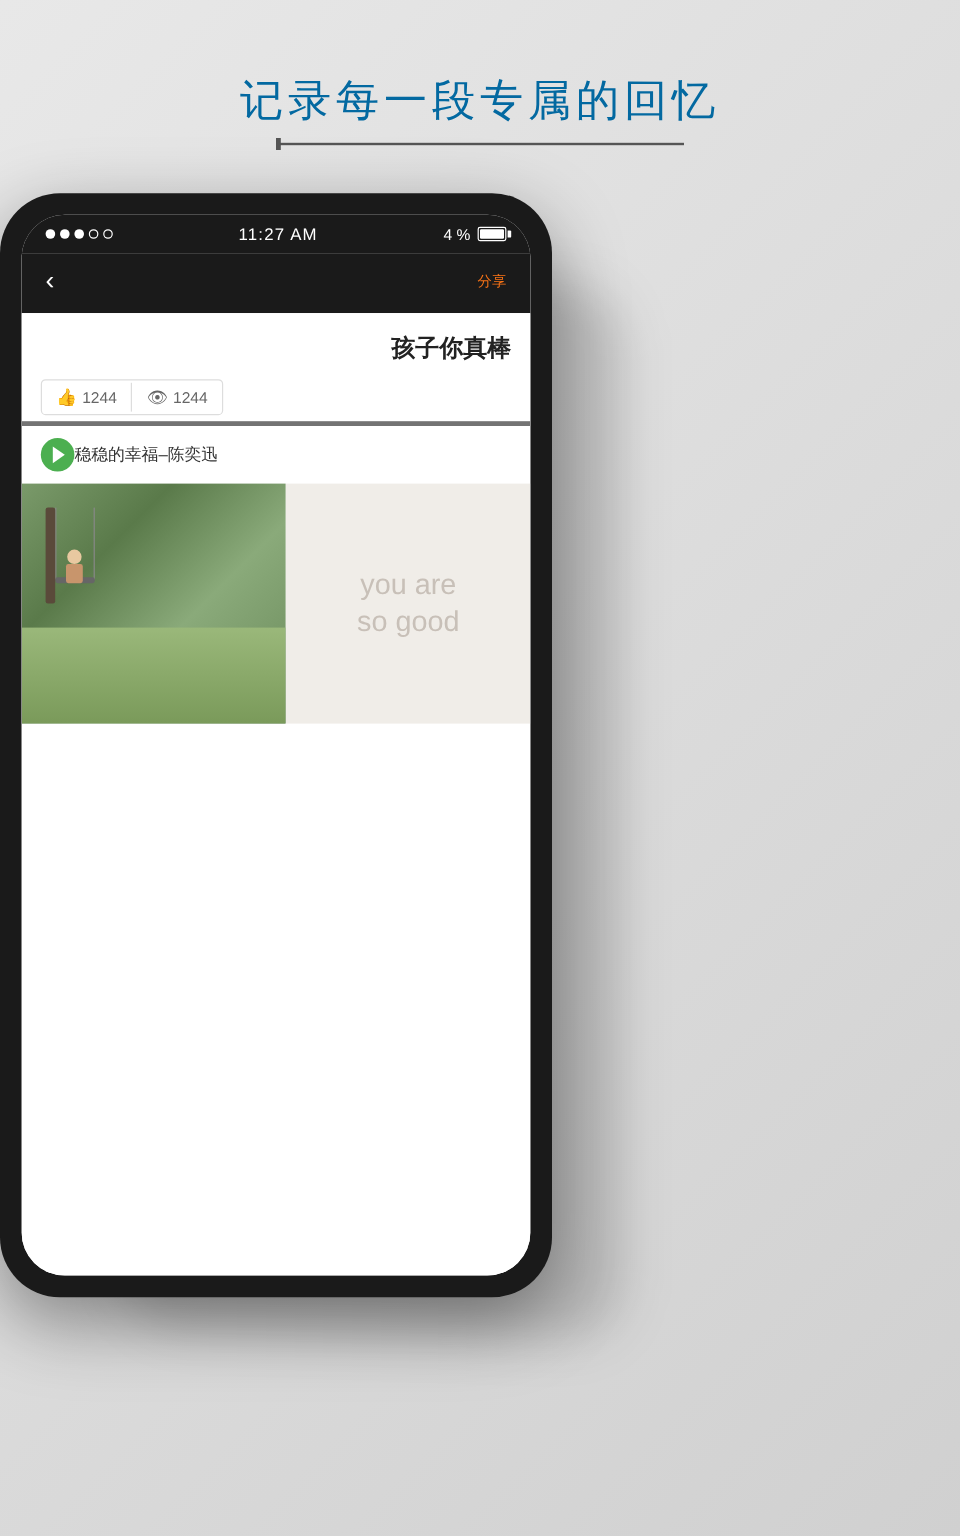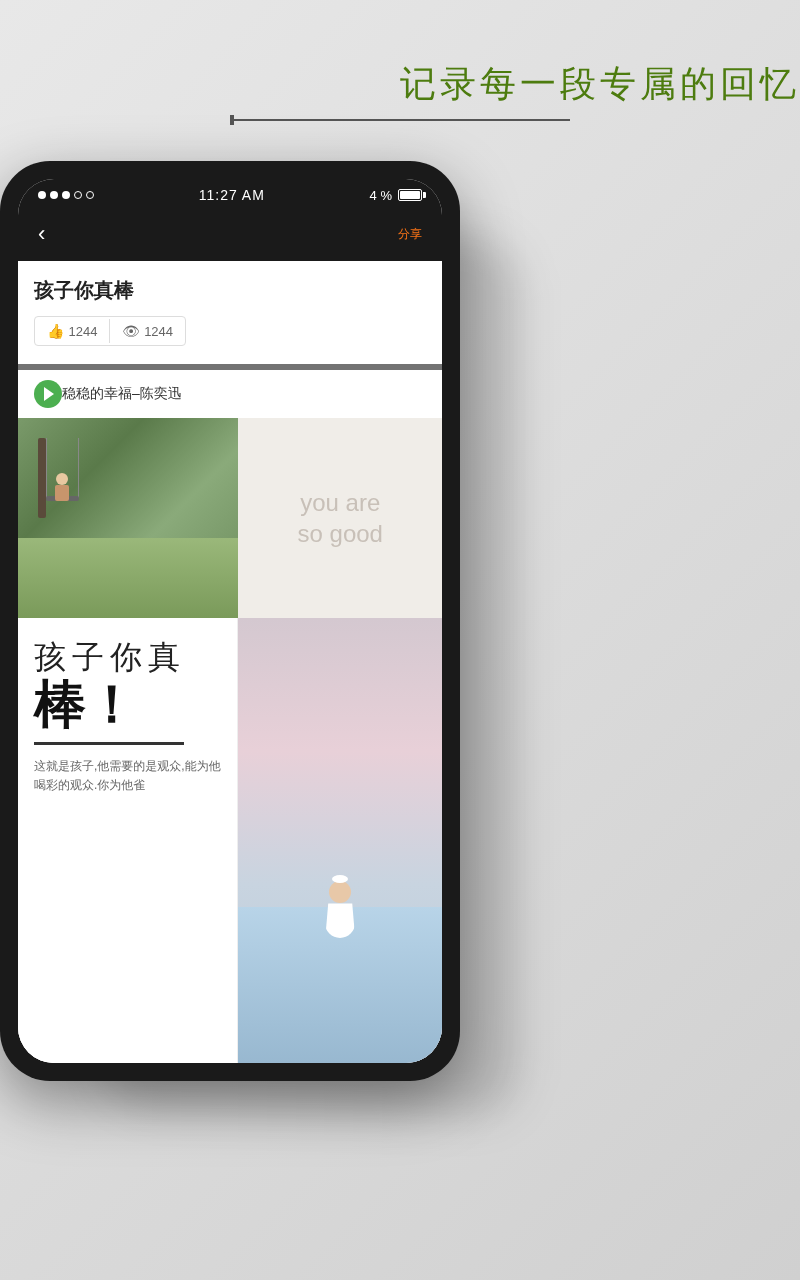--- a/index.html
+++ b/index.html
@@ -17,24 +17,23 @@
     }
 
     .page-title-area {
       margin-top: 60px;
       text-align: center;
       margin-bottom: 40px;
     }
 
     .page-title-text {
       font-size: 36px;
-      color: #4d7c0f;
+      color: #0369a1;
       font-weight: 300;
       letter-spacing: 4px;
-      text-align: right;
     }
 
     .title-underline {
       width: 340px;
       height: 2px;
       background: #555;
       margin: 10px auto 0;
       position: relative;
     }
 
@@ -191,23 +190,24 @@
     .content-area {
       flex: 1;
       overflow: hidden;
       background: white;
       display: flex;
       flex-direction: column;
     }
 
     
     .post-header {
-      padding: 16px 16px 18px;
-      background: white;
-      border-bottom: 6px solid #737373;
+      padding: 16px 16px 5px;
+      background: white;
+      border-bottom: 4px solid #737373;
+      text-align: right;
     }
 
     .post-title {
       font-size: 20px;
       font-weight: 600;
       color: #222;
       margin-bottom: 12px;
     }
 
     .post-meta {
@@ -633,36 +633,19 @@
               </div>
             </div>
             <div class="img-right">
               <div class="baby-text">
                 <span class="baby-text-sm">you are</span>
                 <span class="baby-text-sm">so good</span>
               </div>
             </div>
           </div>
 
-          <div class="image-grid-bottom">
-            <div class="img-bottom-left">
-              <div class="big-text-line1">孩子你真</div>
-              <div class="big-text-line2">棒！</div>
-              <div class="text-underline-bar"></div>
-              <div class="caption-text">这就是孩子,他需要的是观众,能为他喝彩的观众.你为他雀</div>
-            </div>
-            <div class="img-bottom-right">
-              <div class="water-bg"></div>
-              <div class="girl-figure">
-                <div class="girl-head">
-                  <div class="girl-hair-bow"></div>
-                </div>
-                <div class="girl-dress"></div>
-              </div>
-            </div>
-          </div>
 
         </div>
       </div>
     </div>
   </div>
 
 </div>
 
 </body></html>

